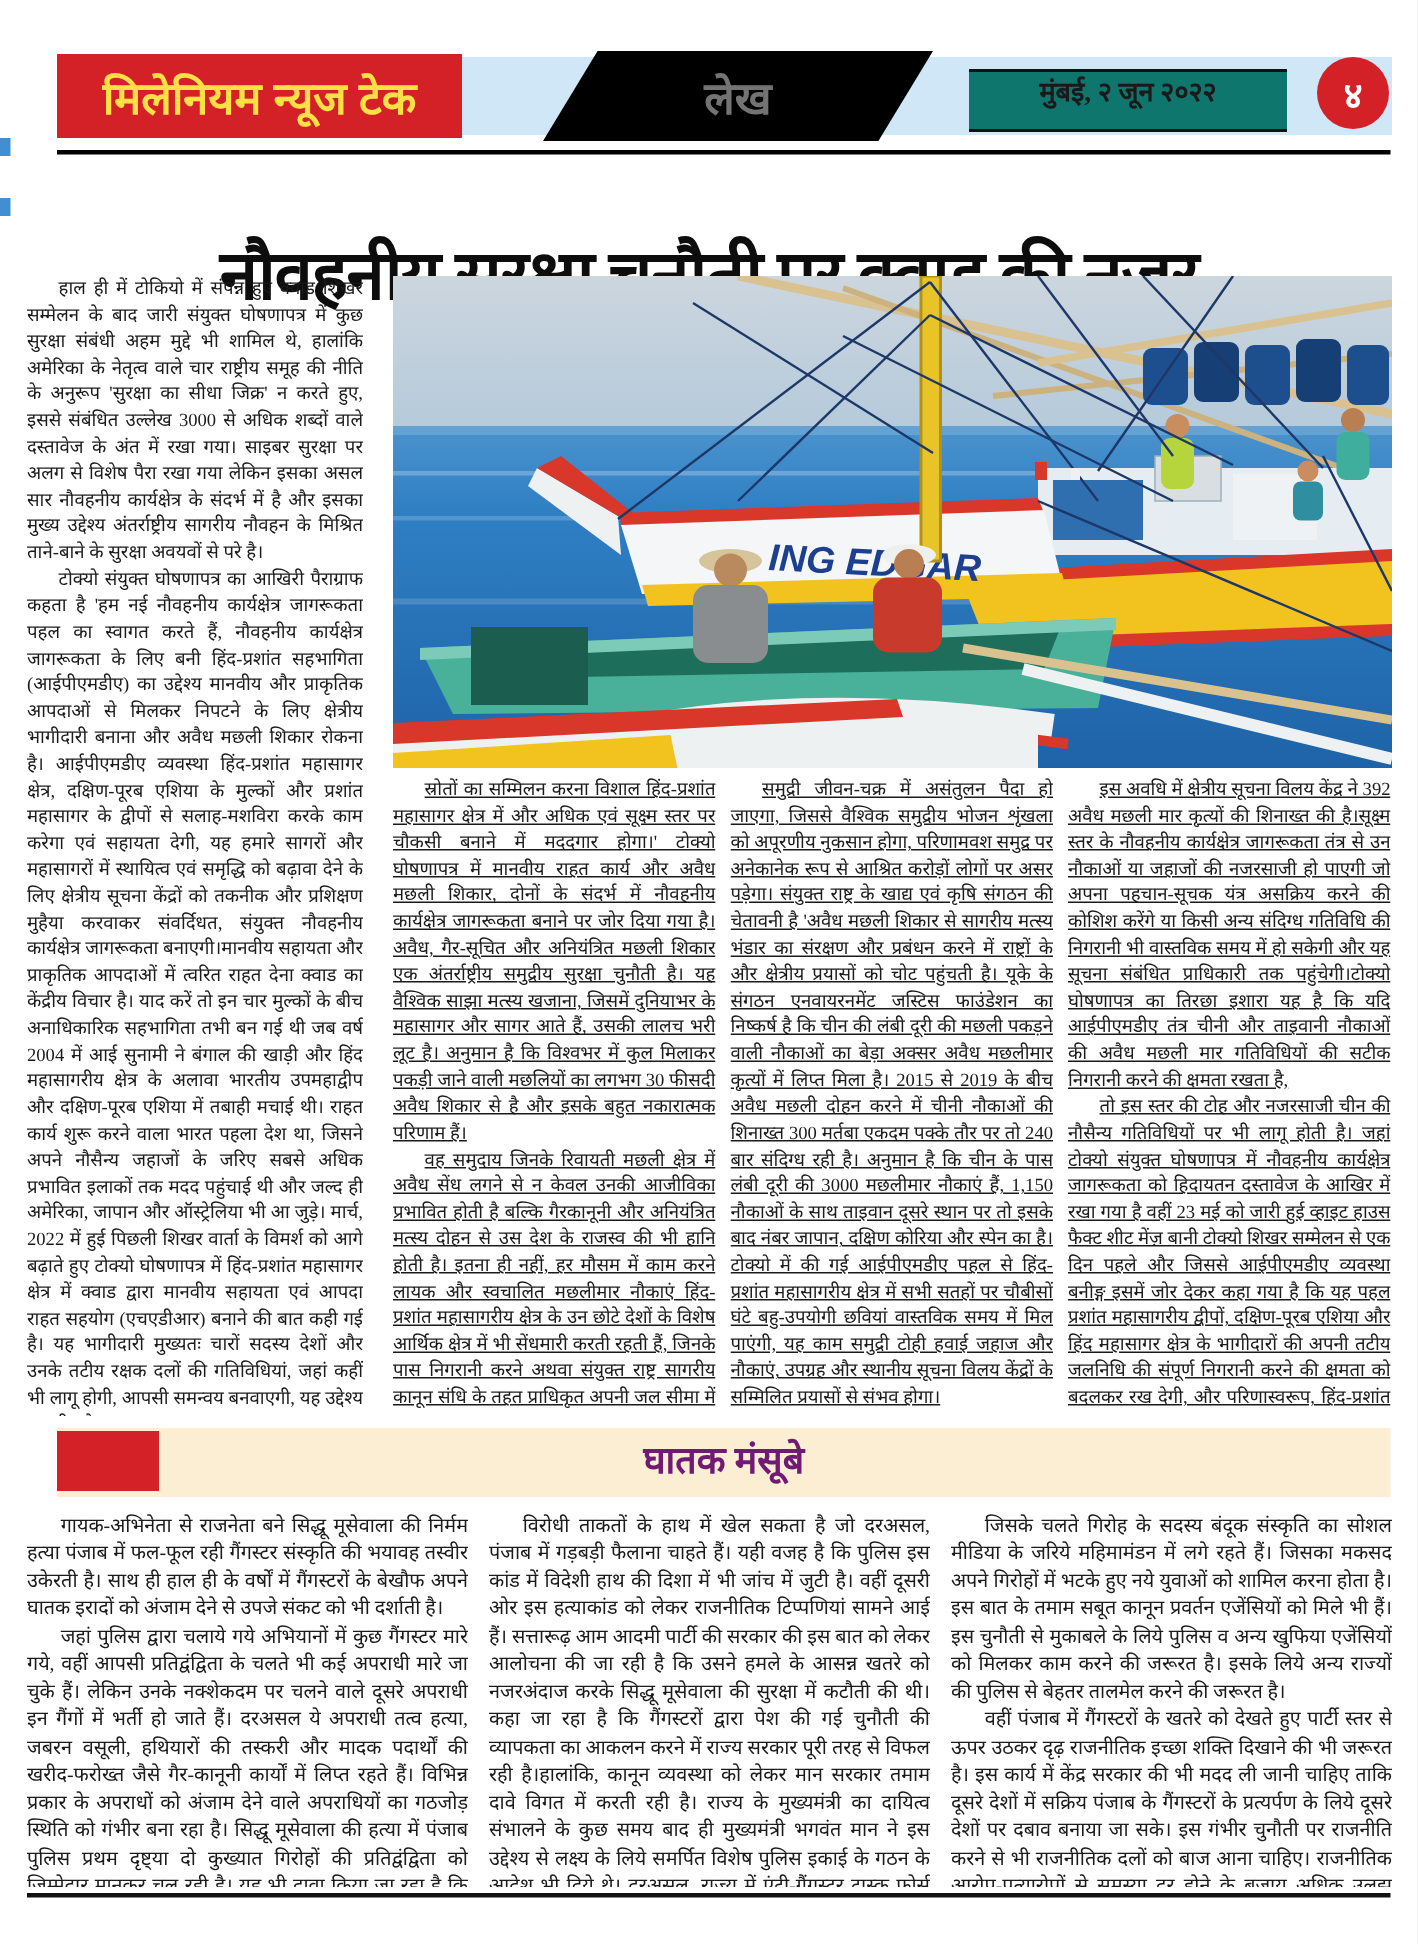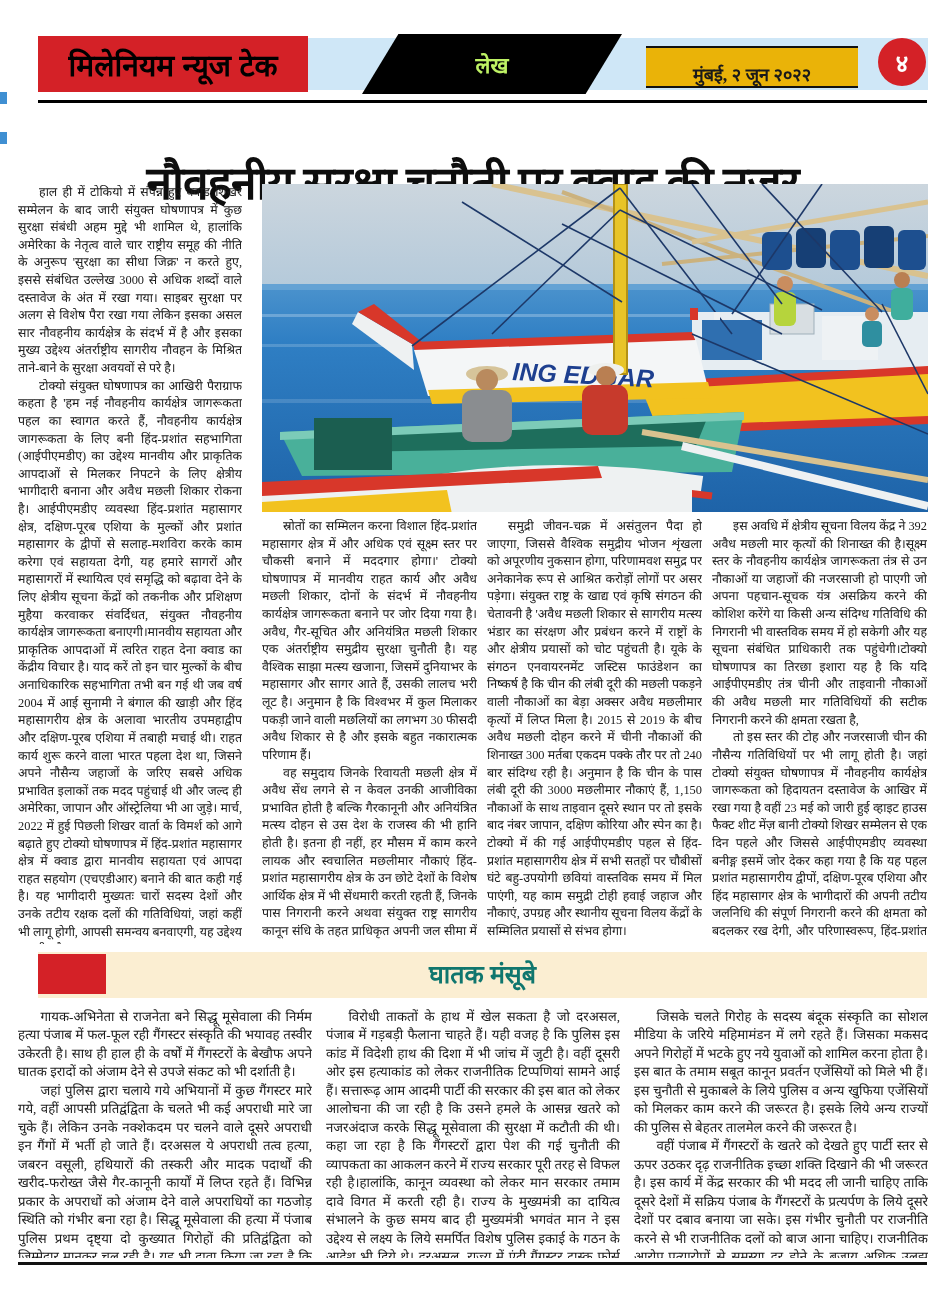--- a/index.html
+++ b/index.html
@@ -2,48 +2,48 @@
 <html><head>
 <meta charset="utf-8">
 <style>
   html,body{margin:0;padding:0;background:#e8e8e8;}
   .page{position:relative;width:945px;height:1296px;background:#ffffff;overflow:hidden;
         font-family:"Liberation Serif", serif;color:#1a1a1a;}
   
   .hdr-blue{position:absolute;left:40px;top:38px;width:888px;height:52px;background:#cfe7f7;}
   .masthead{position:absolute;left:38px;top:36px;width:270px;height:56px;background:#d42127;
             display:flex;align-items:center;justify-content:center;}
-  .masthead span{color:#000000;font-family:"Liberation Sans",sans-serif;font-weight:bold;font-size:30px;}
+  .masthead span{color:#fde047;font-family:"Liberation Sans",sans-serif;font-weight:bold;font-size:30px;}
   .section-tab{position:absolute;left:362px;top:34px;width:260px;height:60px;background:#000;
                clip-path:polygon(14% 0,100% 0,86% 100%,0 100%);
                display:flex;align-items:center;justify-content:center;}
-  .section-tab span{color:#bef264;font-weight:bold;font-size:22px;font-family:"Liberation Sans",sans-serif;}
-  .dateline{position:absolute;left:646px;top:46px;width:212px;height:38px;background:#eab308;
+  .section-tab span{color:#737373;font-weight:bold;font-size:30px;font-family:"Liberation Sans",sans-serif;}
+  .dateline{position:absolute;left:646px;top:46px;width:212px;height:38px;background:#0f766e;
             border-top:2px solid #111;border-bottom:2px solid #111;
-            display:flex;align-items:flex-end;justify-content:center;font-weight:bold;font-size:18px;}
+            display:flex;align-items:flex-start;justify-content:center;font-weight:bold;font-size:18px;}
   .pagenum{position:absolute;left:878px;top:38px;width:48px;height:48px;background:#d42127;border-radius:50%;
            display:flex;align-items:center;justify-content:center;color:#fff;font-size:24px;font-weight:bold;}
   .hdr-rule{position:absolute;left:38px;top:100px;width:889px;height:3px;background:#000;}
   .edge-mark{position:absolute;left:0;width:7px;height:12px;background:#3f8fd2;}
   
   .headline{position:absolute;left:0;top:104px;width:945px;text-align:center;
             font-size:46px;font-weight:bold;color:#0d0d0d;letter-spacing:-1px;margin-top:46px;}
   
   .art1{position:absolute;left:18px;top:184px;width:910px;height:760px;display:flex;gap:20px;}
   .col{text-align:justify;font-size:12.4px;line-height:1.42;overflow:hidden;}
   .col .para{margin:0;text-indent:1.7em;}
   .a1c1{width:234px;height:760px;}
   .a1right{width:666px;display:flex;flex-direction:column;gap:6px;}
   .photo{width:666px;height:328px;overflow:hidden;background:#9db8cc;}
   .a1row{display:flex;gap:10px;height:422px;}
-  .a1row .col{width:215px;height:422px;}
+  .a1row .col{width:215px;height:422px;text-decoration:underline;}
   
   .band{position:absolute;left:38px;top:952px;width:889px;height:46px;background:#fbeed2;}
   .band-red{position:absolute;left:38px;top:954px;width:68px;height:40px;background:#d42127;}
-  .band h2{margin:0;width:100%;text-align:center;line-height:46px;font-size:25px;color:#0f766e;}
+  .band h2{margin:0;width:100%;text-align:center;line-height:46px;font-size:25px;color:#701a75;}
   .art2{position:absolute;left:18px;top:1008px;width:910px;height:250px;display:flex;gap:14px;}
   .art2 .col{width:294px;height:250px;font-size:13.2px;line-height:1.4;}
   .foot-rule{position:absolute;left:18px;top:1262px;width:909px;height:3px;background:#111;}
 </style>
 </head>
 <body>
 
 <div class="page">
 
   <div class="hdr-blue"></div>

